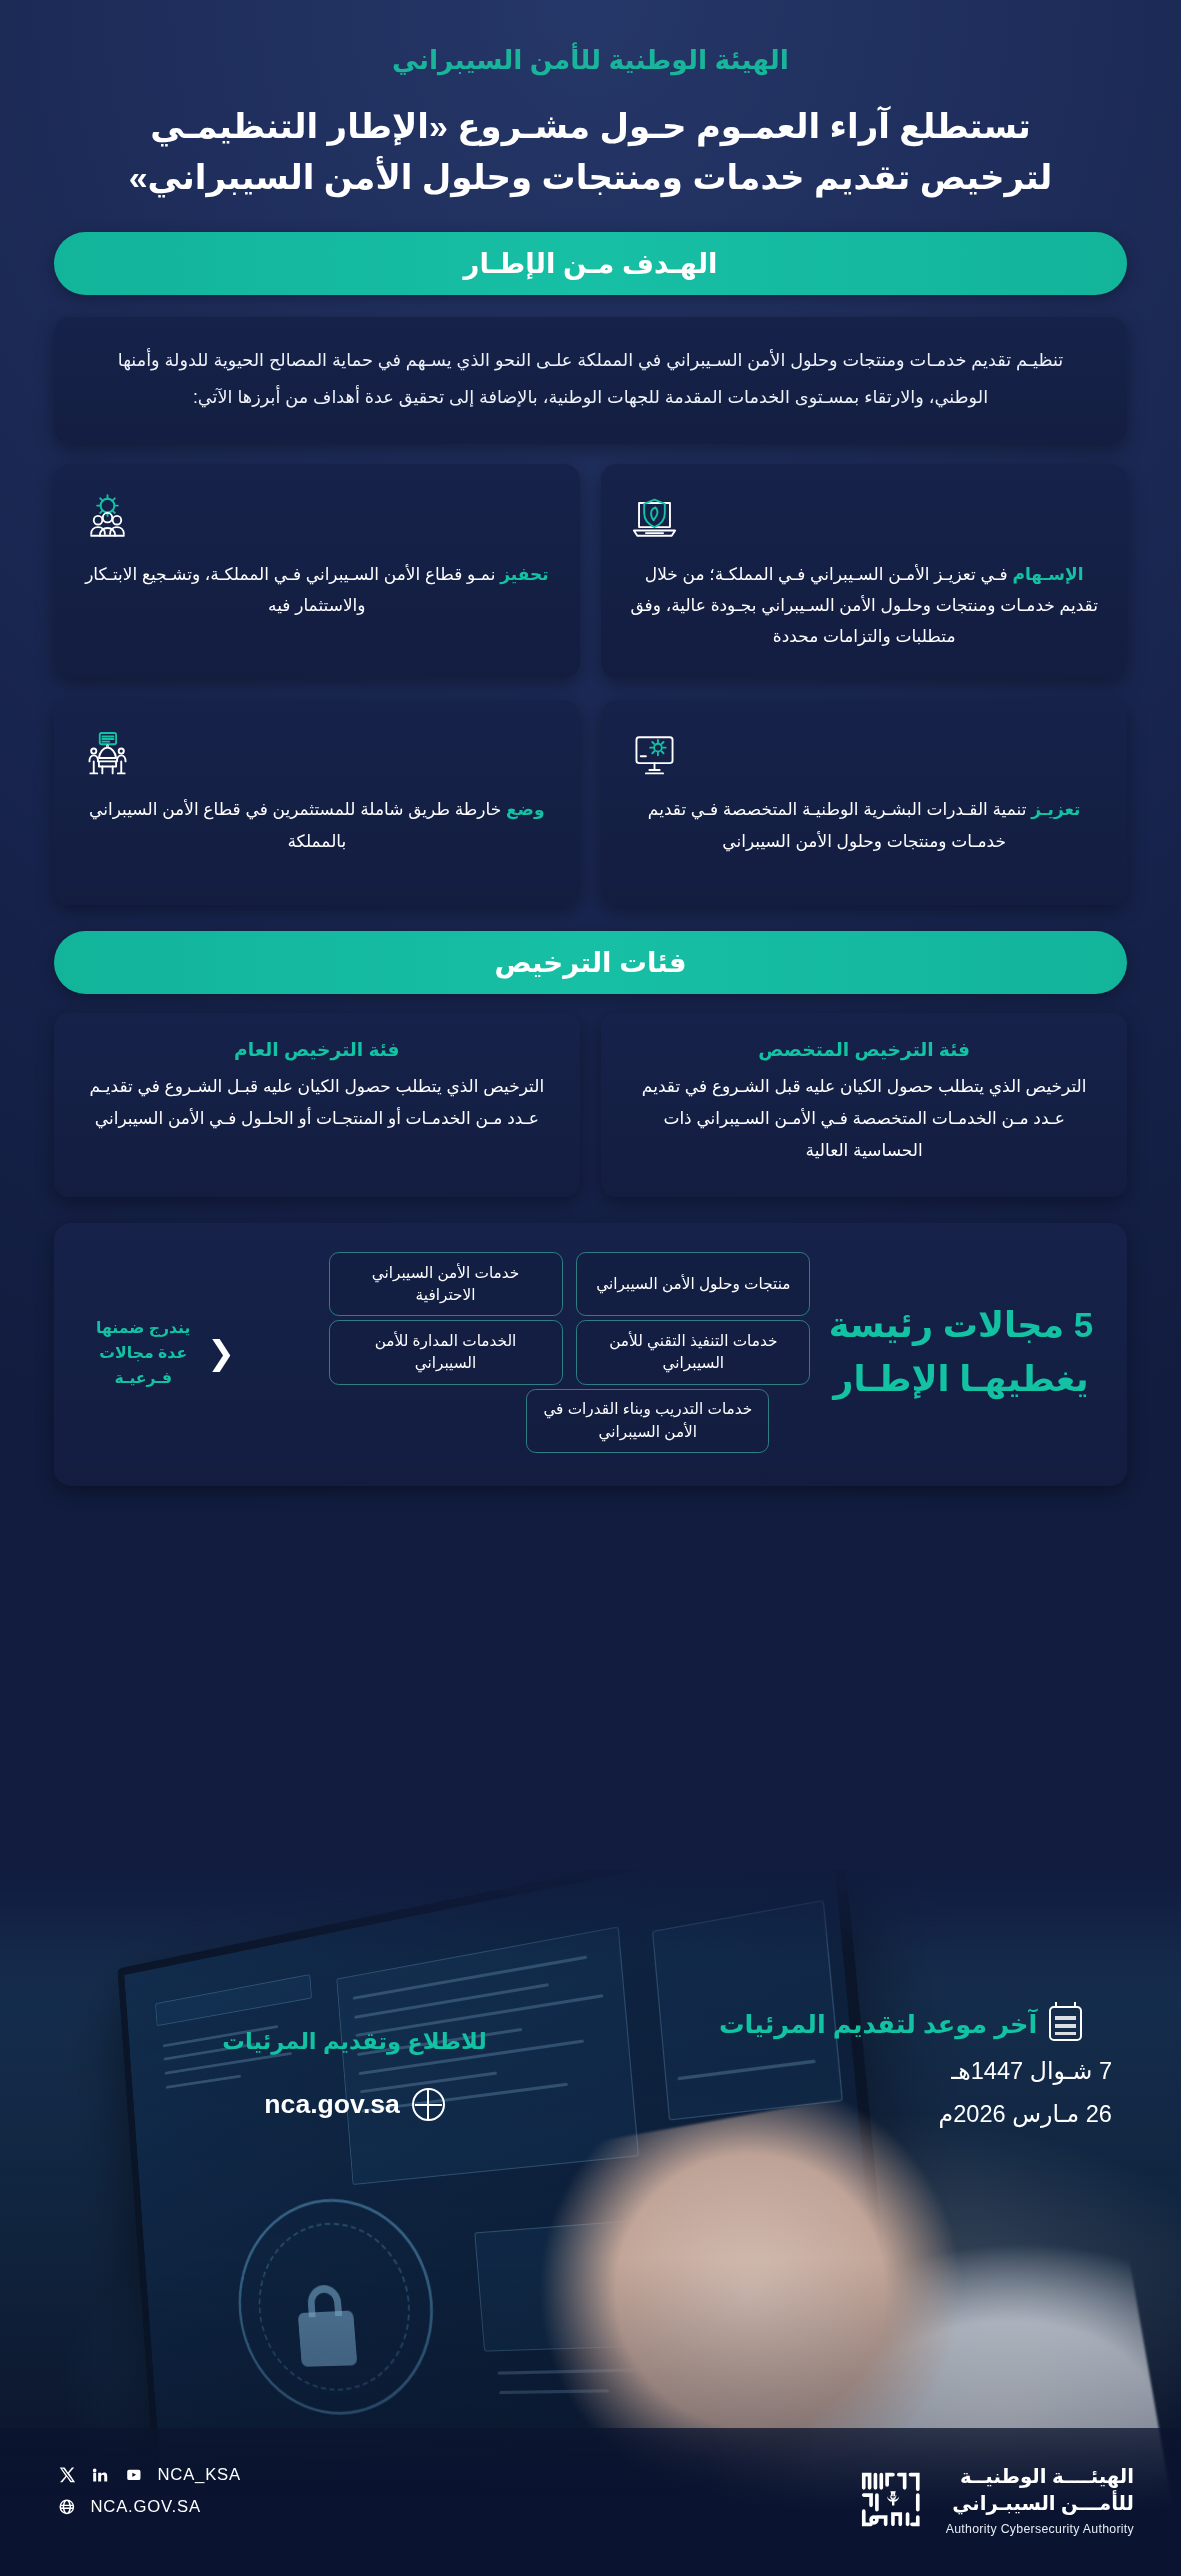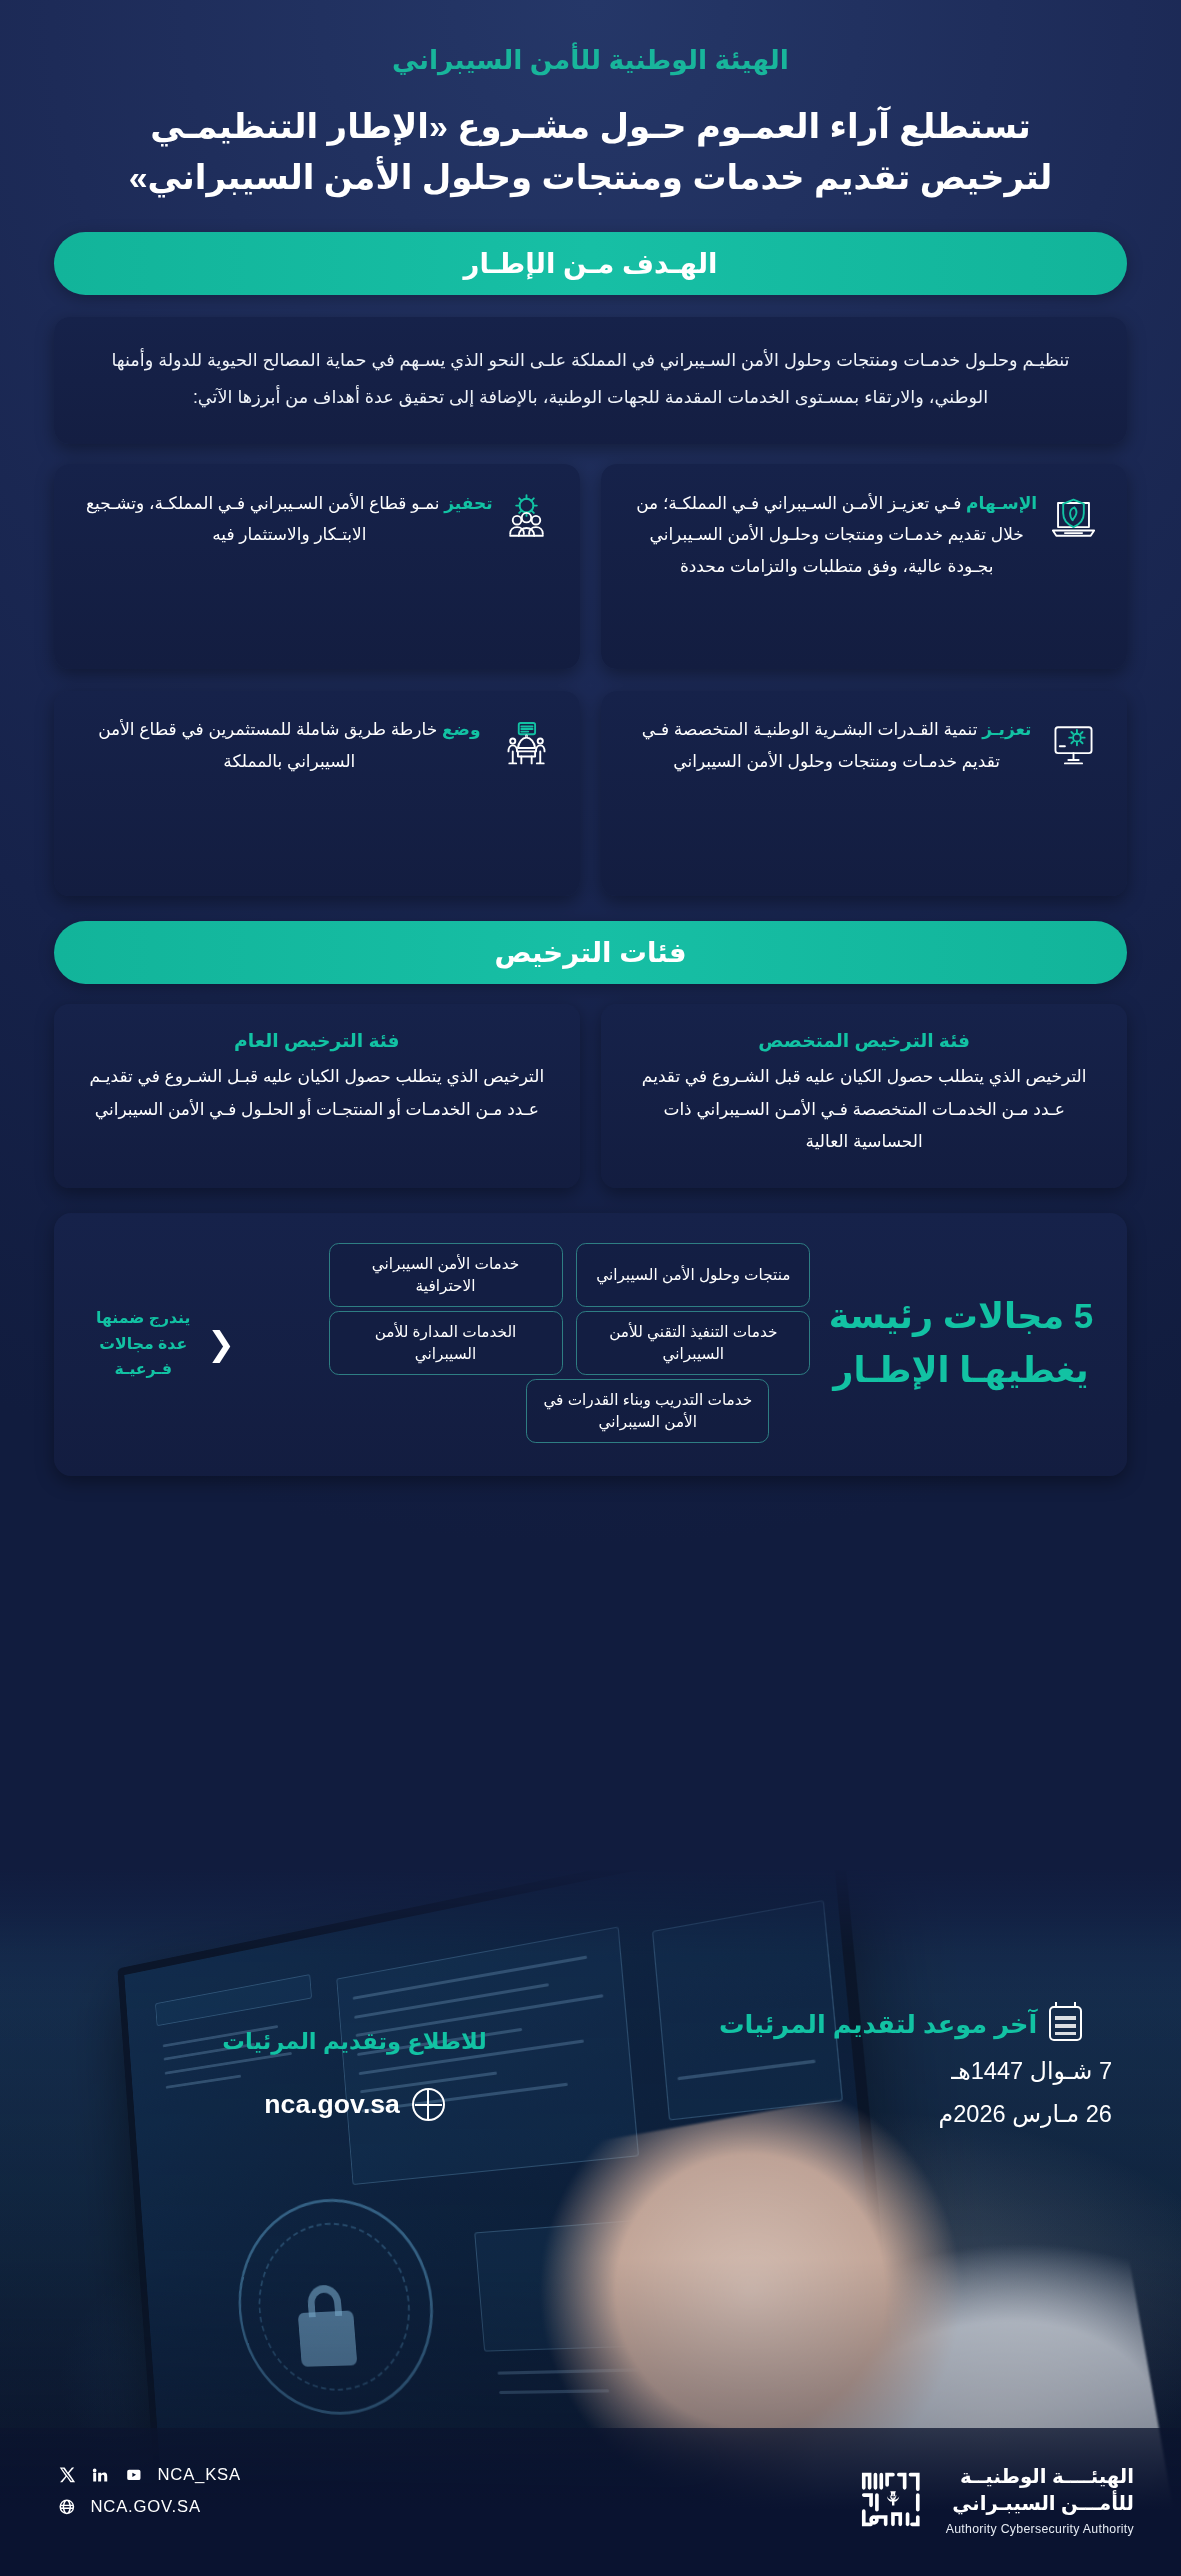--- a/index.html
+++ b/index.html
@@ -108,21 +108,21 @@
   
   .cards{
     margin:19.7px auto 0; width:1073px;
     display:grid; grid-template-columns:1fr 1fr; gap:21.7px;
   }
   .card{
     background:linear-gradient(180deg,#16224a 0%,#131d40 100%);
     border-radius:15.7px; padding:23.6px 25.6px 25.6px;
     text-align:center; box-shadow:0 5.9px 17.7px rgba(0,0,0,.35);
     min-height:205px;
-    display:flex; flex-direction:row; align-items:flex-start;
+    display:flex; flex-direction:column; align-items:flex-end;
   }
   .card .ico{ height:61px; margin-bottom:9.8px; display:flex; align-items:center; justify-content:center; }
   .card .txt{ font-size:17px; line-height:1.85; color:#ffffff; }
   .hl{ color:#12c2a3; font-weight:bold; }
 
   
   .licenses{
     margin:19.7px auto 0; width:1073px;
     display:grid; grid-template-columns:1fr 1fr; gap:21.7px;
   }
@@ -275,21 +275,21 @@
   <div class="header">
     <div class="kicker">الهيئة الوطنية للأمن السيبراني</div>
     <div class="headline">
       <div>تستطلع آراء العمـوم حـول مشـروع «الإطار التنظيمـي</div>
       <div>لترخيص تقديم خدمات ومنتجات وحلول الأمن السيبراني»</div>
     </div>
   </div>
 
   <div class="banner">الهـدف مـن الإطـار</div>
 
-  <div class="panel intro">تنظيـم وحلـول خدمـات ومنتجات وحلول الأمن السـيبراني في المملكة علـى النحو الذي يسـهم في حماية المصالح الحيوية للدولة وأمنها الوطني، والارتقاء بمسـتوى الخدمات المقدمة للجهات الوطنية، بالإضافة إلى تحقيق عدة أهداف من أبرزها الآتي:</div>
+  <div class="panel intro">تنظيـم تقديم خدمـات ومنتجات وحلول الأمن السـيبراني في المملكة علـى النحو الذي يسـهم في حماية المصالح الحيوية للدولة وأمنها الوطني، والارتقاء بمسـتوى الخدمات المقدمة للجهات الوطنية، بالإضافة إلى تحقيق عدة أهداف من أبرزها الآتي:</div>
 
   <div class="cards">
 
     <div class="card">
       <div class="ico">
         <svg viewBox="0 0 64 64" fill="none" stroke="#ffffff" stroke-width="2.2" stroke-linecap="round" stroke-linejoin="round">
           <path d="M14 14h36v28H14z"></path>
           <path d="M8 46h48l-4 6H12z"></path>
           <path d="M22 49h20"></path>
           <path d="M32 10l12 5v11c0 8-5 13-12 16-7-3-12-8-12-16V15z" stroke="#12c2a3"></path>

